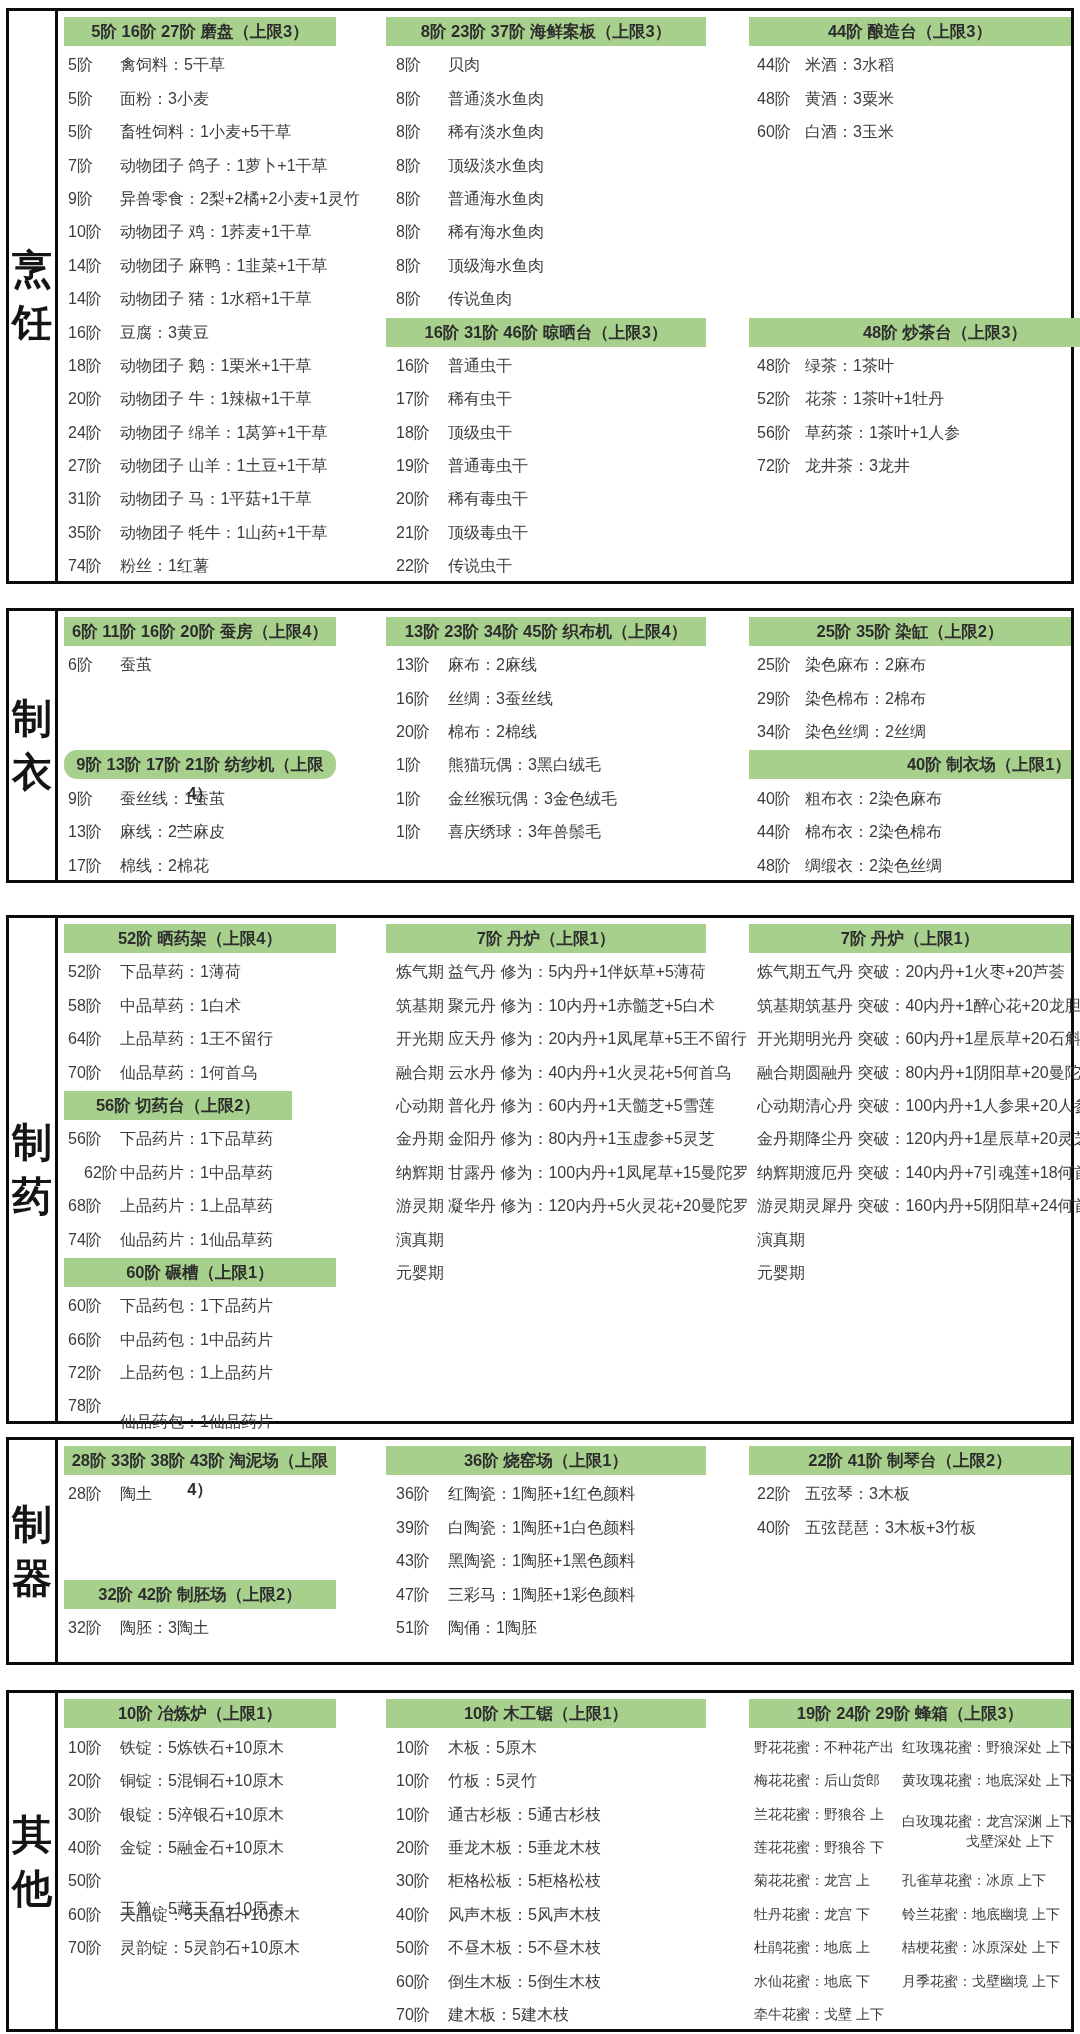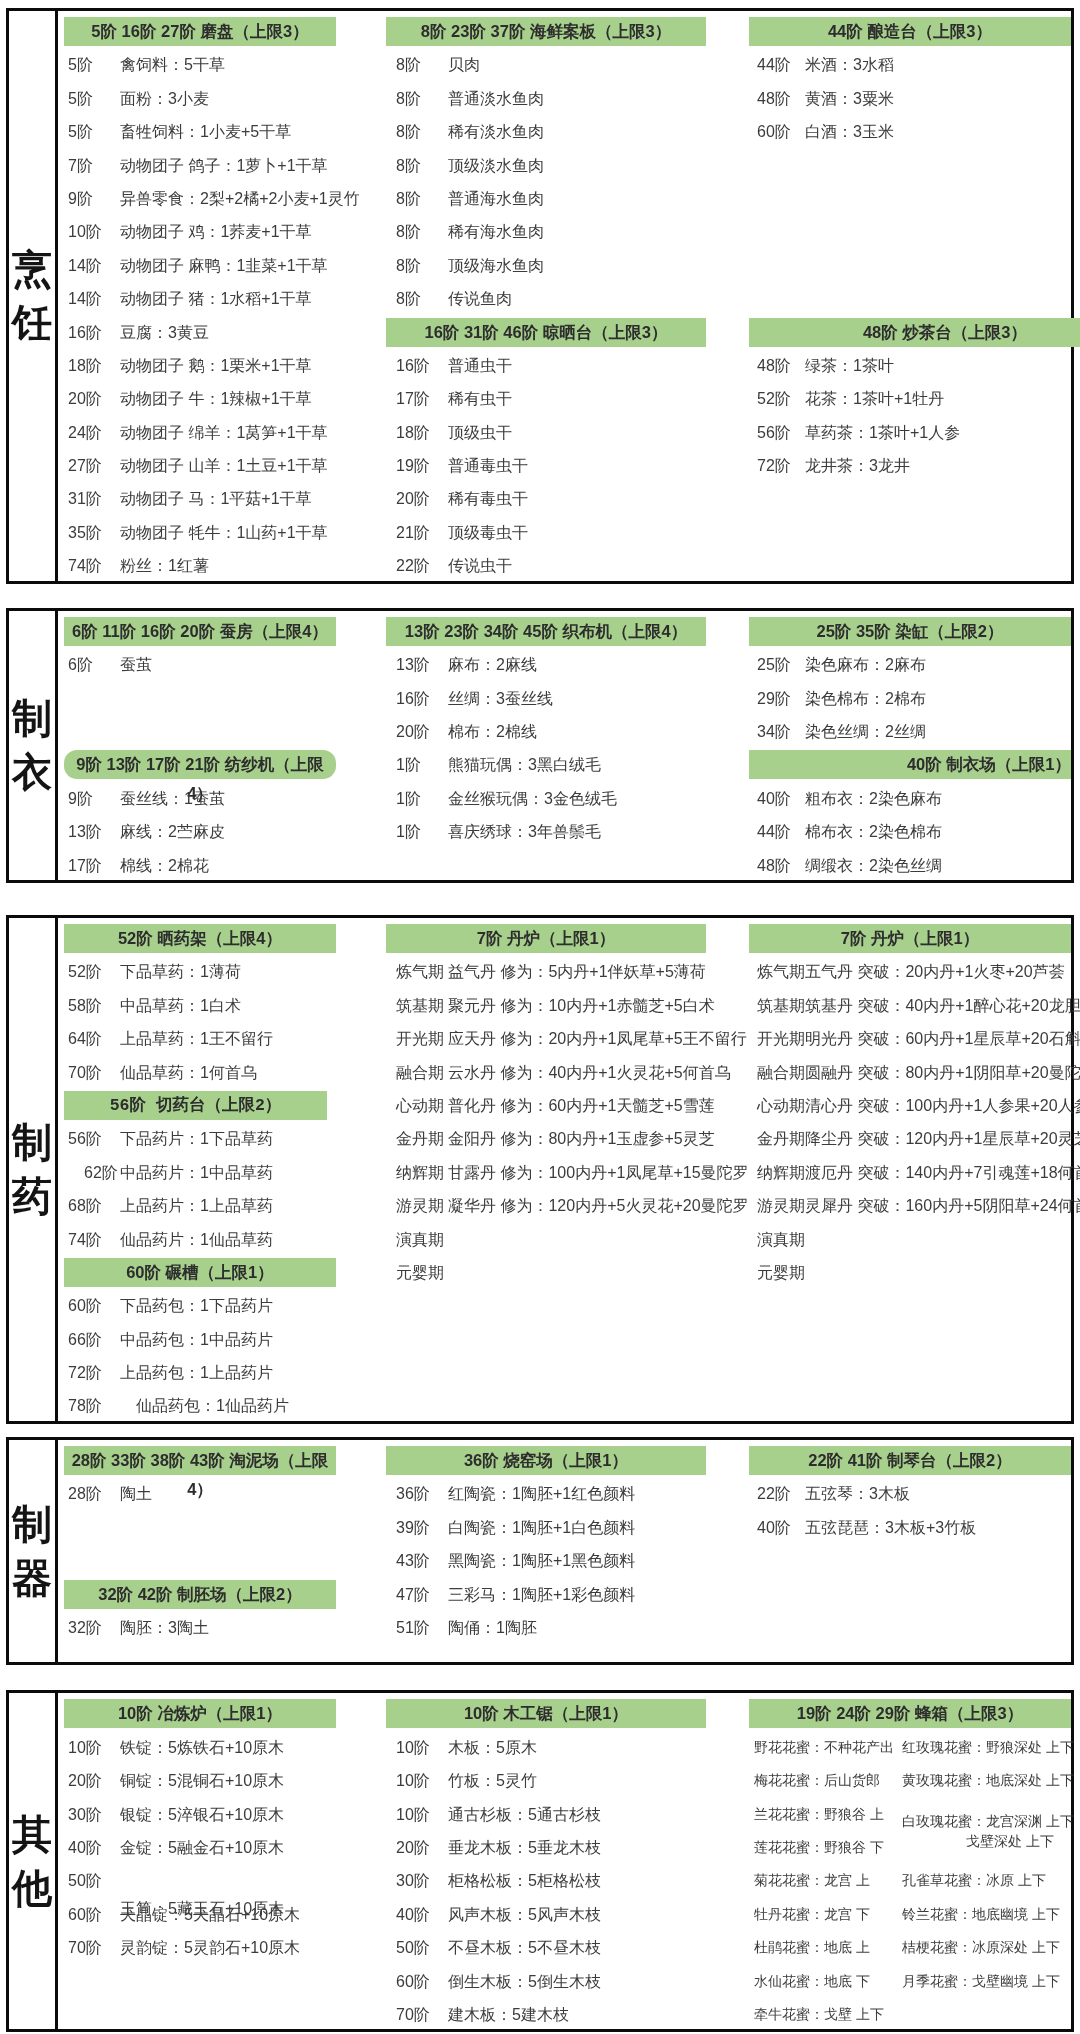--- a/index.html
+++ b/index.html
@@ -325,21 +325,21 @@
           </div>
           <div class="row">
             <span class="k" style="left: 4px;">64阶</span>
             <span class="v" style="left: 56px;">上品草药：1王不留行</span>
           </div>
           <div class="row">
             <span class="k" style="left: 4px;">70阶</span>
             <span class="v" style="left: 56px;">仙品草药：1何首乌</span>
           </div>
           <div class="hdr">
-            <div class="hdr-bar" style="width: 263px; font-family: Liberation Mono, monospace;">56阶 切药台（上限2）</div>
+            <div class="hdr-bar" style="width: 228px;">56阶 切药台（上限2）</div>
           </div>
           <div class="row">
             <span class="k" style="left: 4px;">56阶</span>
             <span class="v" style="left: 56px;">下品药片：1下品草药</span>
           </div>
           <div class="row">
             <span class="k" style="left: 20px;">62阶</span>
             <span class="v" style="left: 56px;">中品药片：1中品草药</span>
           </div>
           <div class="row">
@@ -360,21 +360,21 @@
           <div class="row">
             <span class="k" style="left: 4px;">66阶</span>
             <span class="v" style="left: 56px;">中品药包：1中品药片</span>
           </div>
           <div class="row">
             <span class="k" style="left: 4px;">72阶</span>
             <span class="v" style="left: 56px;">上品药包：1上品药片</span>
           </div>
           <div class="row">
             <span class="k" style="left: 4px;">78阶</span>
-            <span class="v" style="left: 72px;">仙品药包：1仙品药片</span>
+            <span class="v" style="left: 56px; margin-top: 16px;">仙品药包：1仙品药片</span>
           </div>
         </div>
         <div class="col" style="left: 328px; width: 363px;">
           <div class="hdr">
             <div class="hdr-bar" style="width: 320px;">7阶 丹炉（上限1）</div>
           </div>
           <div class="row">
             <span class="k" style="left: 10px;">炼气期</span>
             <span class="v" style="left: 62px;">益气丹 修为：5内丹+1伴妖草+5薄荷</span>
           </div>

